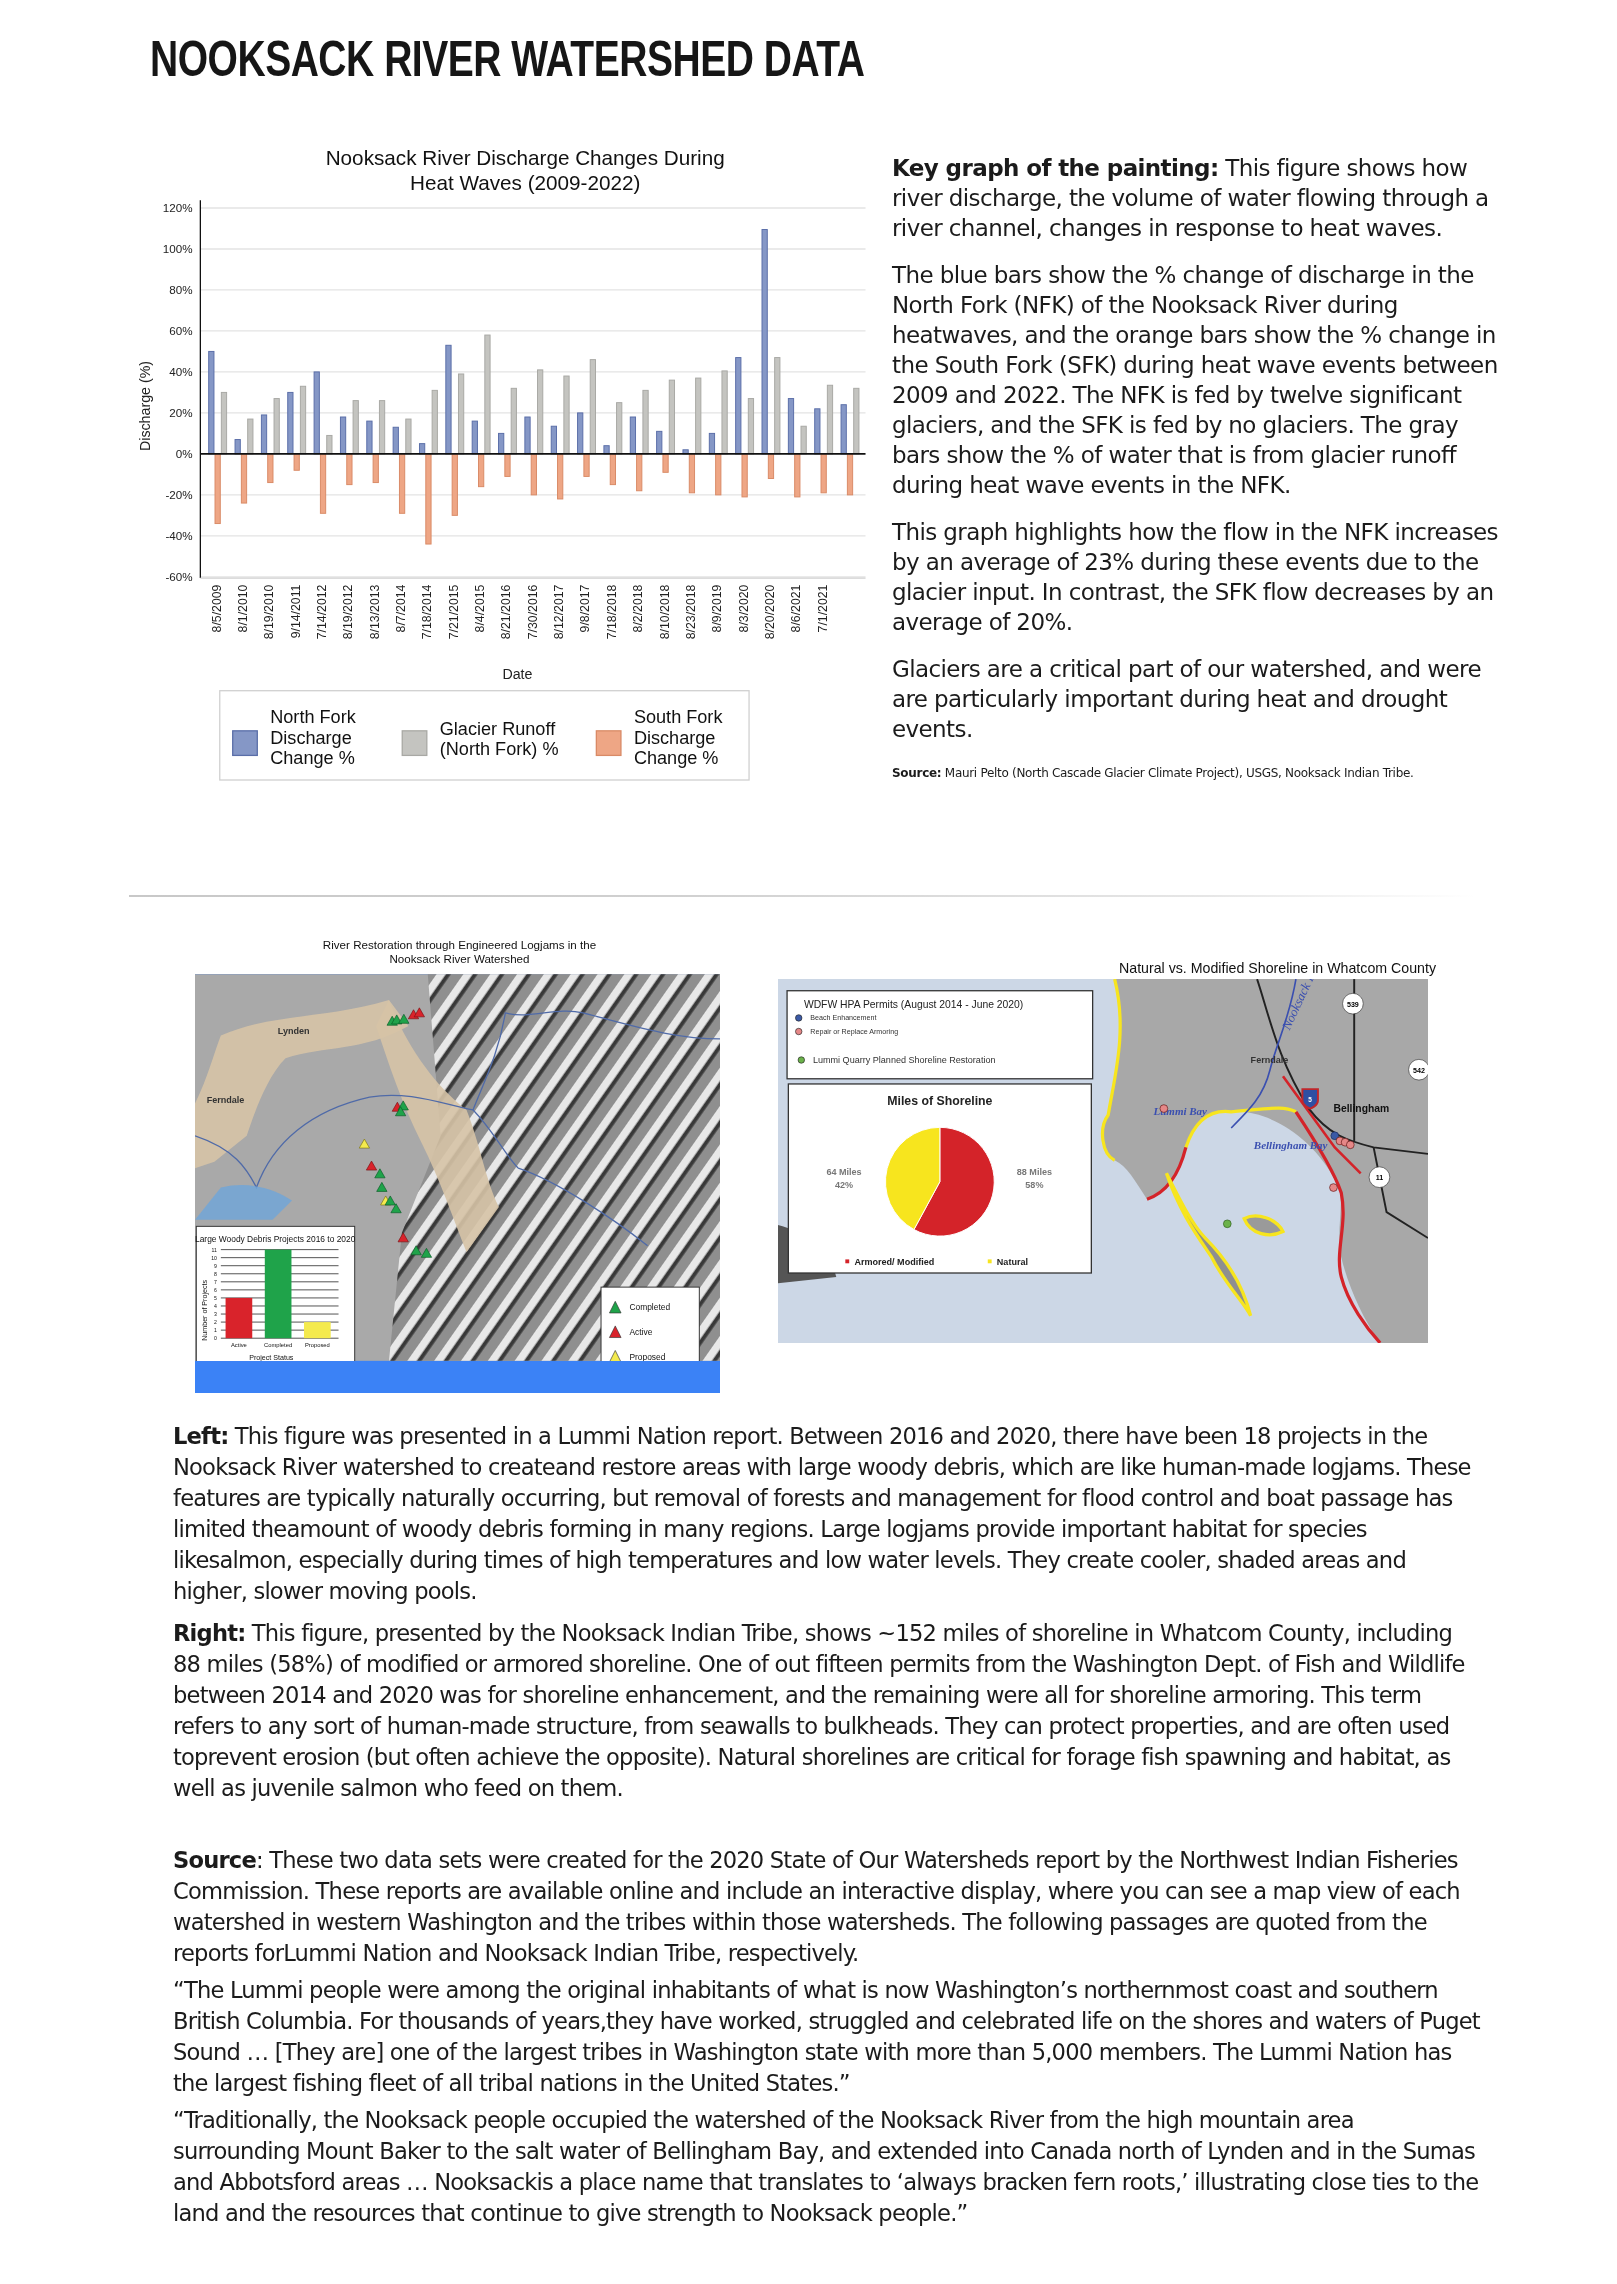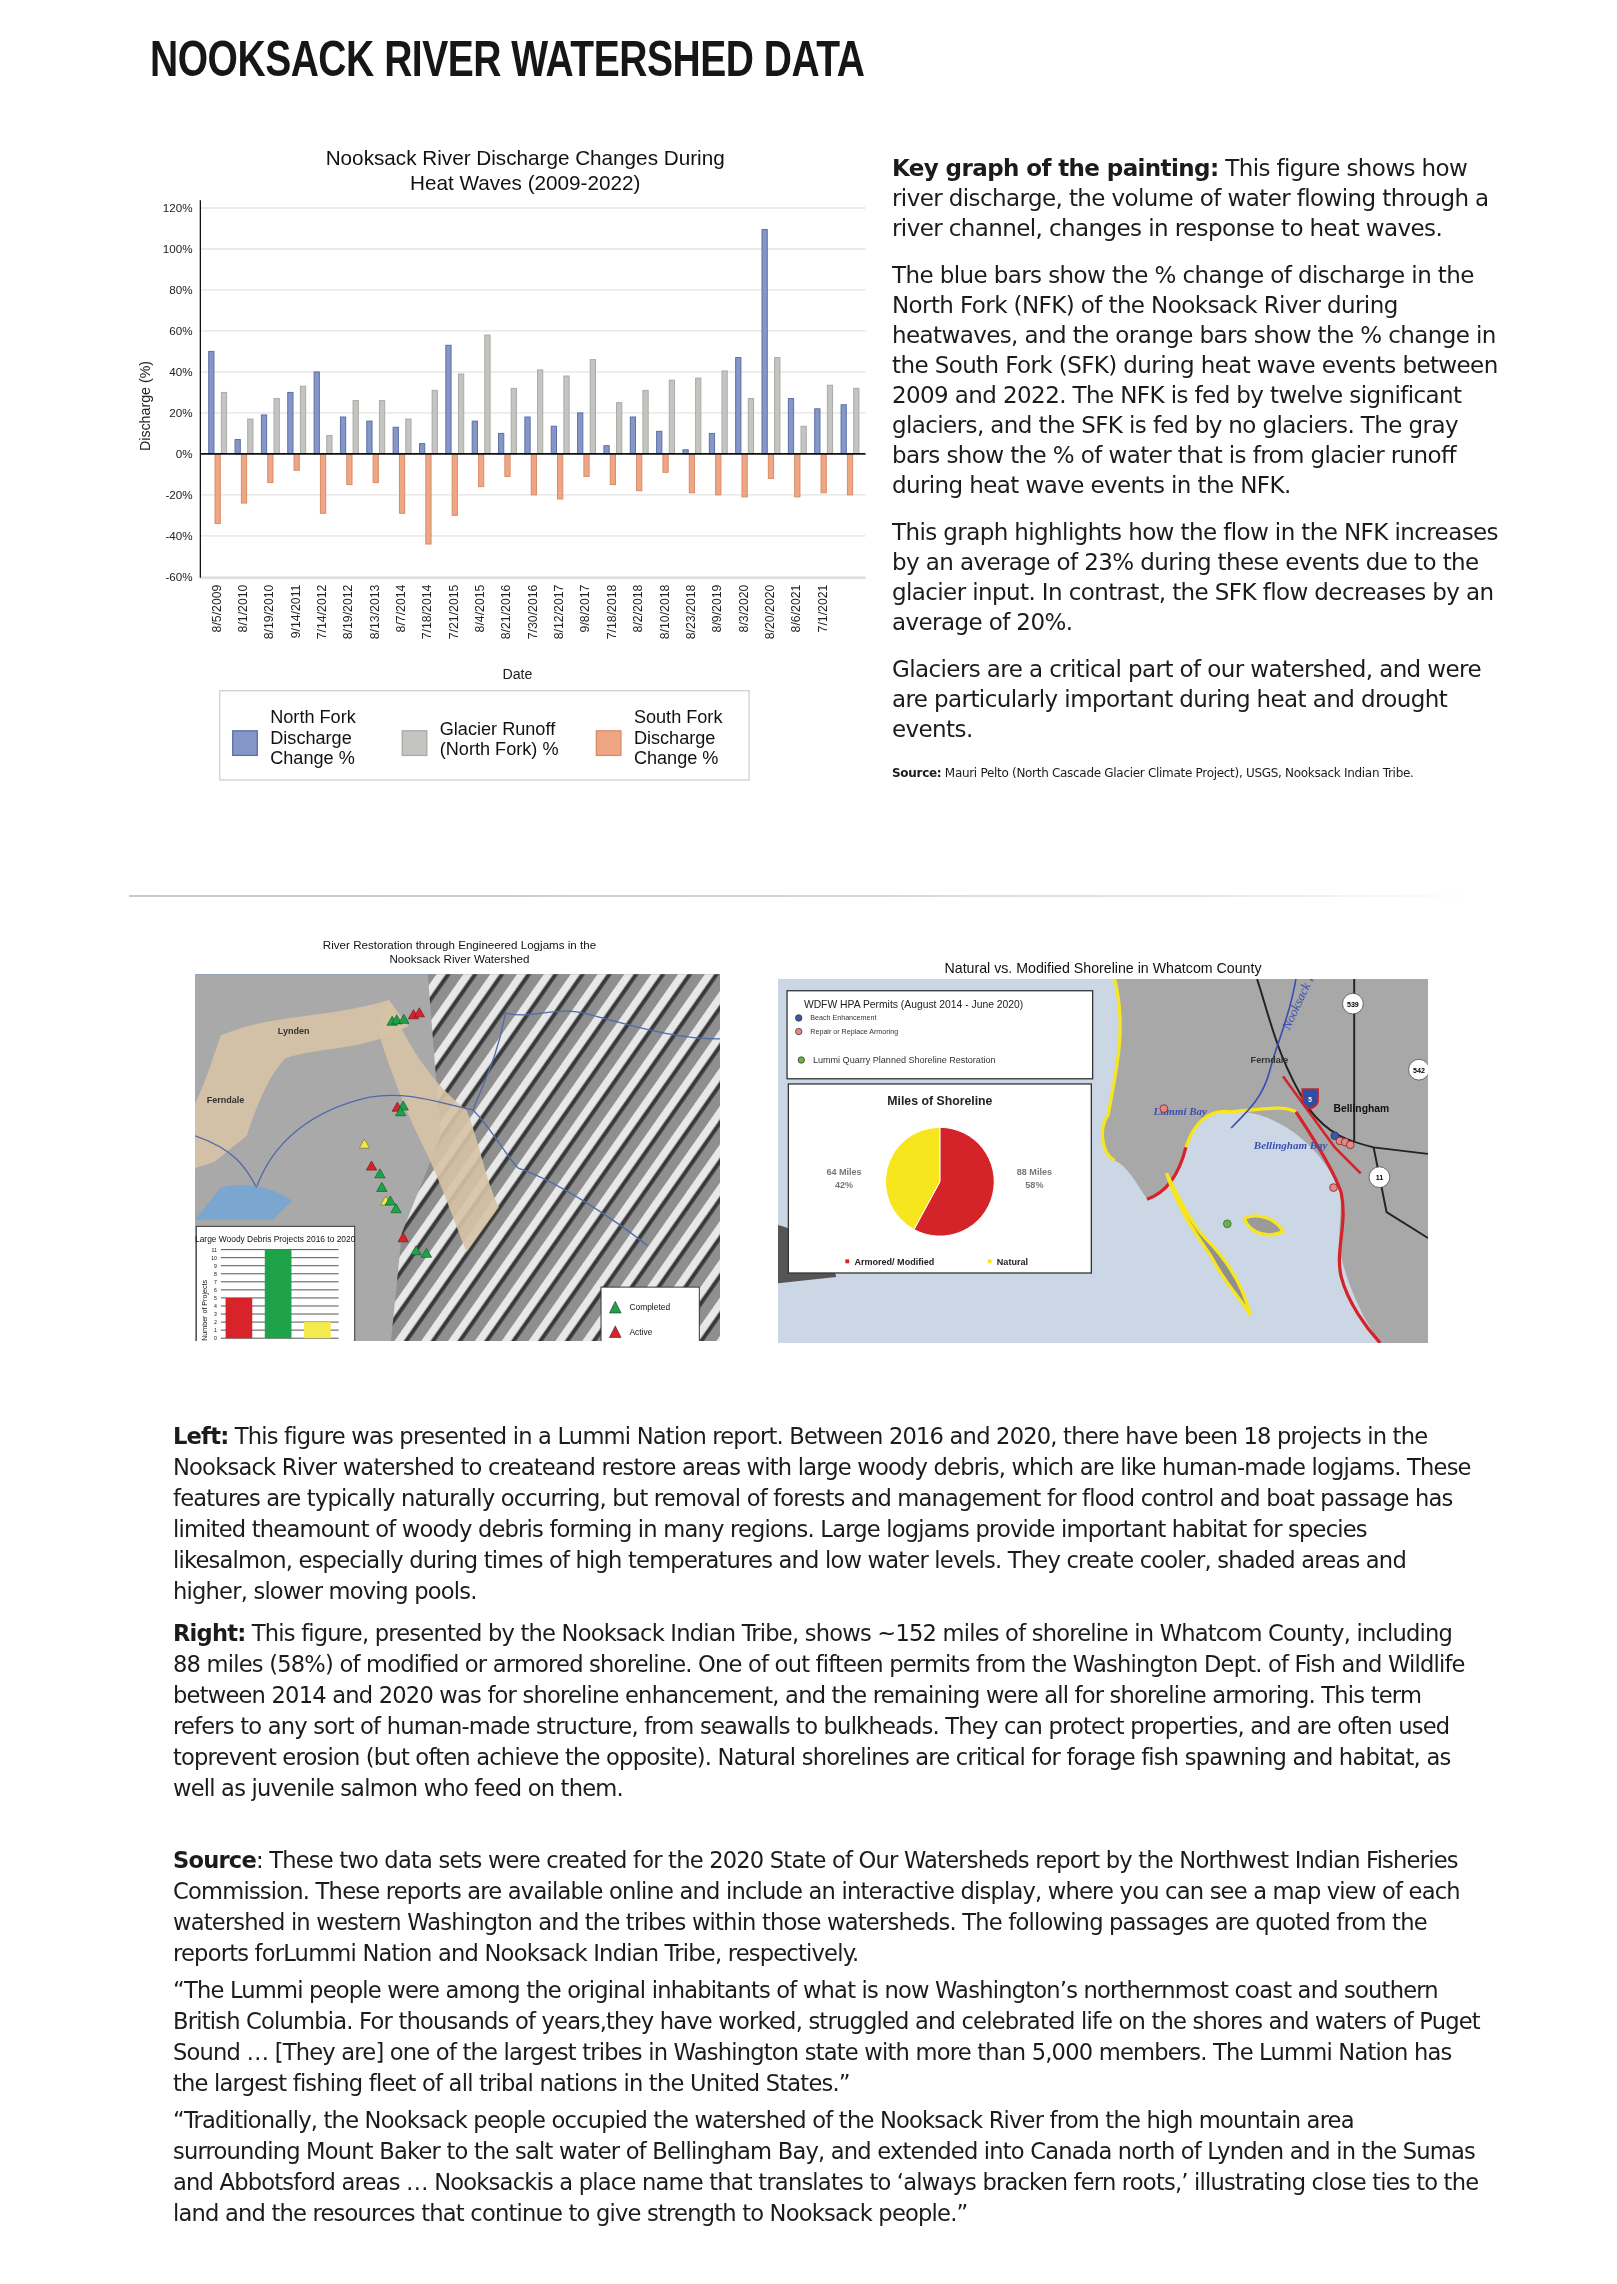--- a/index.html
+++ b/index.html
@@ -22,22 +22,22 @@
   #key-text { left: 892px; top: 153px; width: 615px; font-family: "DejaVu Sans", sans-serif; font-size: 23px; line-height: 30px; color: #1b1b1b; }
   #key-text p { margin: 0 0 17px 0; letter-spacing: -0.6px; }
   #key-text b { font-weight: 700; margin-top: 40px; }
   #key-text .source { font-size: 12px; line-height: 20px; letter-spacing: -0.3px; margin-top: 19.4px; }
 
   
   #divider { left: 129px; top: 895px; width: 1346px; height: 1.9px; background: linear-gradient(to right, #c8c8c8 0%, #d0d0d0 40%, #e6e6e6 80%, #ffffff 100%); }
 
   
   #left-map-title { left: 194px; top: 938px; width: 531px; text-align: center; font-family: "Liberation Sans", sans-serif; font-size: 11.6px; line-height: 13.6px; color: #111; }
-  #left-map { left: 195px; top: 974px; width: 525px; height: 367px; overflow: hidden; background: #3b82f6; }
-  #right-map-title { left: 770px; top: 960px; width: 666px; text-align: center; font-family: "Liberation Sans", sans-serif; font-size: 14.2px; color: #111; }
+  #left-map { left: 195px; top: 974px; width: 525px; height: 419px; overflow: hidden; background: #3b82f6; }
+  #right-map-title { left: 770px; top: 960px; width: 666px; text-align: right; font-family: "Liberation Sans", sans-serif; font-size: 14.2px; color: #111; }
   #right-map { left: 778px; top: 979px; width: 650px; height: 364px; overflow: hidden; background: #cdd8e6; }
 
   
   .body-text { left: 173px; width: 1307px; font-family: "DejaVu Sans", sans-serif; font-size: 22.6px; line-height: 31px; color: #1b1b1b; letter-spacing: -0.8px; }
   .body-text p { margin: 0; }
   .body-text b { font-weight: 700; text-align: right; }
   #left-text { top: 1421px; }
   #right-text { top: 1618px; }
   #source-text { top: 1845px; }
   #quote1 { top: 1975px; }

